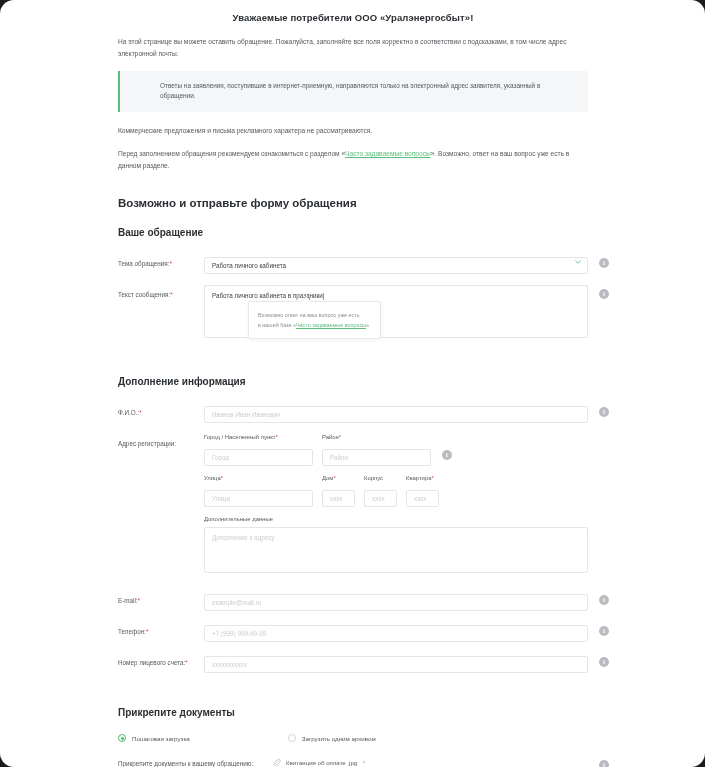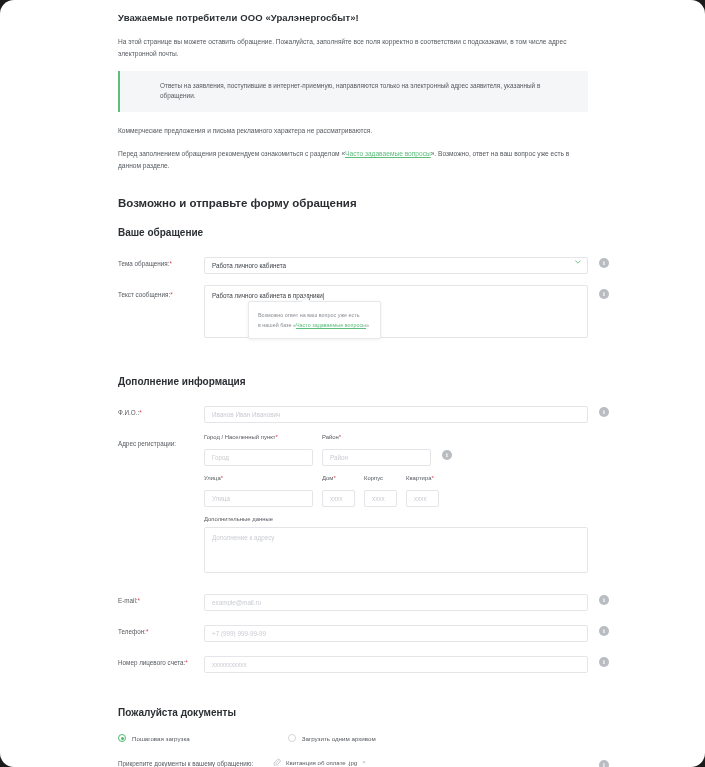--- a/index.html
+++ b/index.html
@@ -24,20 +24,21 @@
     padding-top: 8px;
   }
 
   
   .intro-title {
     font-size: 9.5px;
     font-weight: bold;
     color: #2b2f33;
     margin: 4px 0 13px 0;
     letter-spacing: 0.1px;
+    text-align: center;
   }
   .intro-p {
     font-size: 6.6px;
     color: #55595e;
     line-height: 1.75;
     margin: 0 0 12px 0;
   }
   .callout {
     background: #f5f6f7;
     border-left: 2.5px solid #5cbd7d;
@@ -398,21 +399,21 @@
     <div class="row">
       <div class="row-label">
         <span>Номер лицевого счета:</span><span class="req">*</span>
       </div>
       <div class="field-col">
         <input class="inp" placeholder="xxxxxxxxxxx" style="">
         <div class="info-ico">i</div>
       </div>
     </div>
 
-    <div class="h-section spaced">Пожалуйста документы</div>
+    <div class="h-section spaced">Прикрепите документы</div>
 
     <div class="radio-row">
       <div class="radio-item">
         <span class="radio-dot on"></span>
         <span class="radio-label">Пошаговая загрузка</span>
       </div>
       <div class="radio-item second">
         <span class="radio-dot"></span>
         <span class="radio-label">Загрузить одним архивом</span>
       </div>

